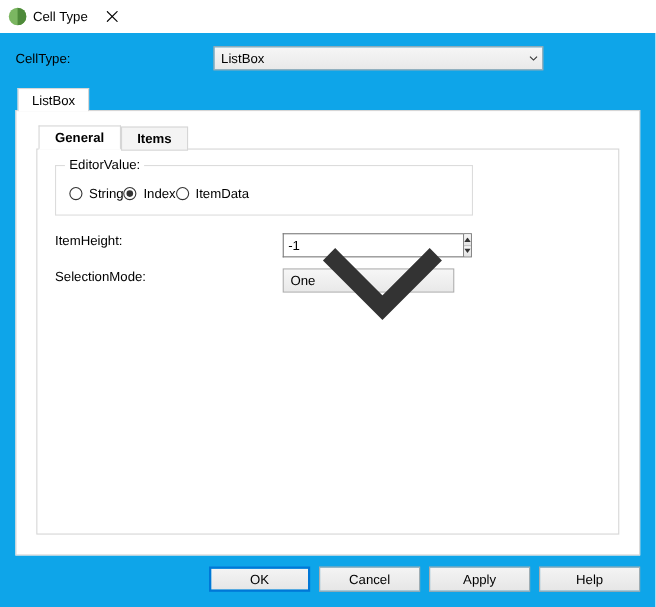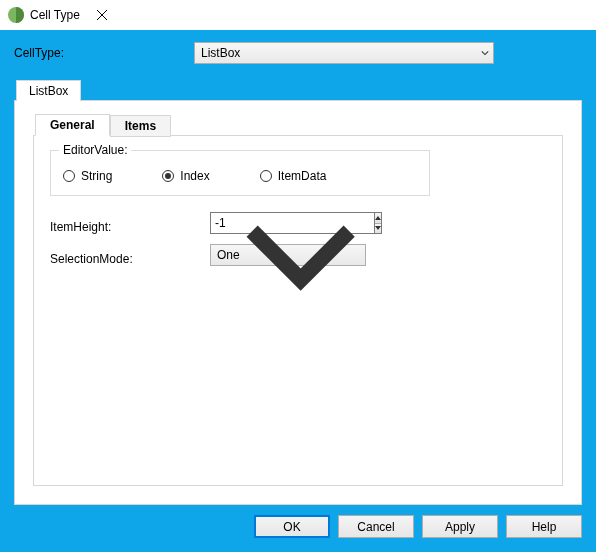--- a/index.html
+++ b/index.html
@@ -165,21 +165,20 @@
   .groupbox-title {
     position: absolute;
     top: -8px;
     left: 8px;
     background: #fff;
     padding: 0 4px;
     font-size: 12px;
   }
   .radio-row {
     display: flex;
-    gap: 50px;
     padding-top: 4px;
   }
   .radio-item {
     display: flex;
     align-items: center;
     gap: 6px;
     cursor: pointer;
   }
   .radio-circle {
     width: 12px; height: 12px;
@@ -191,22 +190,23 @@
   }
   .radio-dot {
     width: 6px; height: 6px;
     background: #333;
     border-radius: 50%;
   }
 
   
   .form-row {
     display: flex;
-    align-items: flex-end;
+    align-items: flex-start;
     margin-bottom: 10px;
+    gap: 47px;
   }
   .form-label {
     width: 160px;
   }
   .numeric-wrap {
     display: flex;
     width: 156px;
     height: 22px;
   }
   .numeric-input {
@@ -248,21 +248,21 @@
   }
 
   
   .btn-row {
     display: flex;
     justify-content: flex-end;
     gap: 8px;
     margin-top: 10px;
   }
   .btn {
-    width: 76px;
+    width: 92px;
     height: 23px;
     border: 1px solid #adadad;
     background: linear-gradient(#f4f4f4,#e6e6e6);
     display: flex;
     align-items: center;
     justify-content: center;
     cursor: pointer;
     font-size: 12px;
   }
   .btn.primary {

